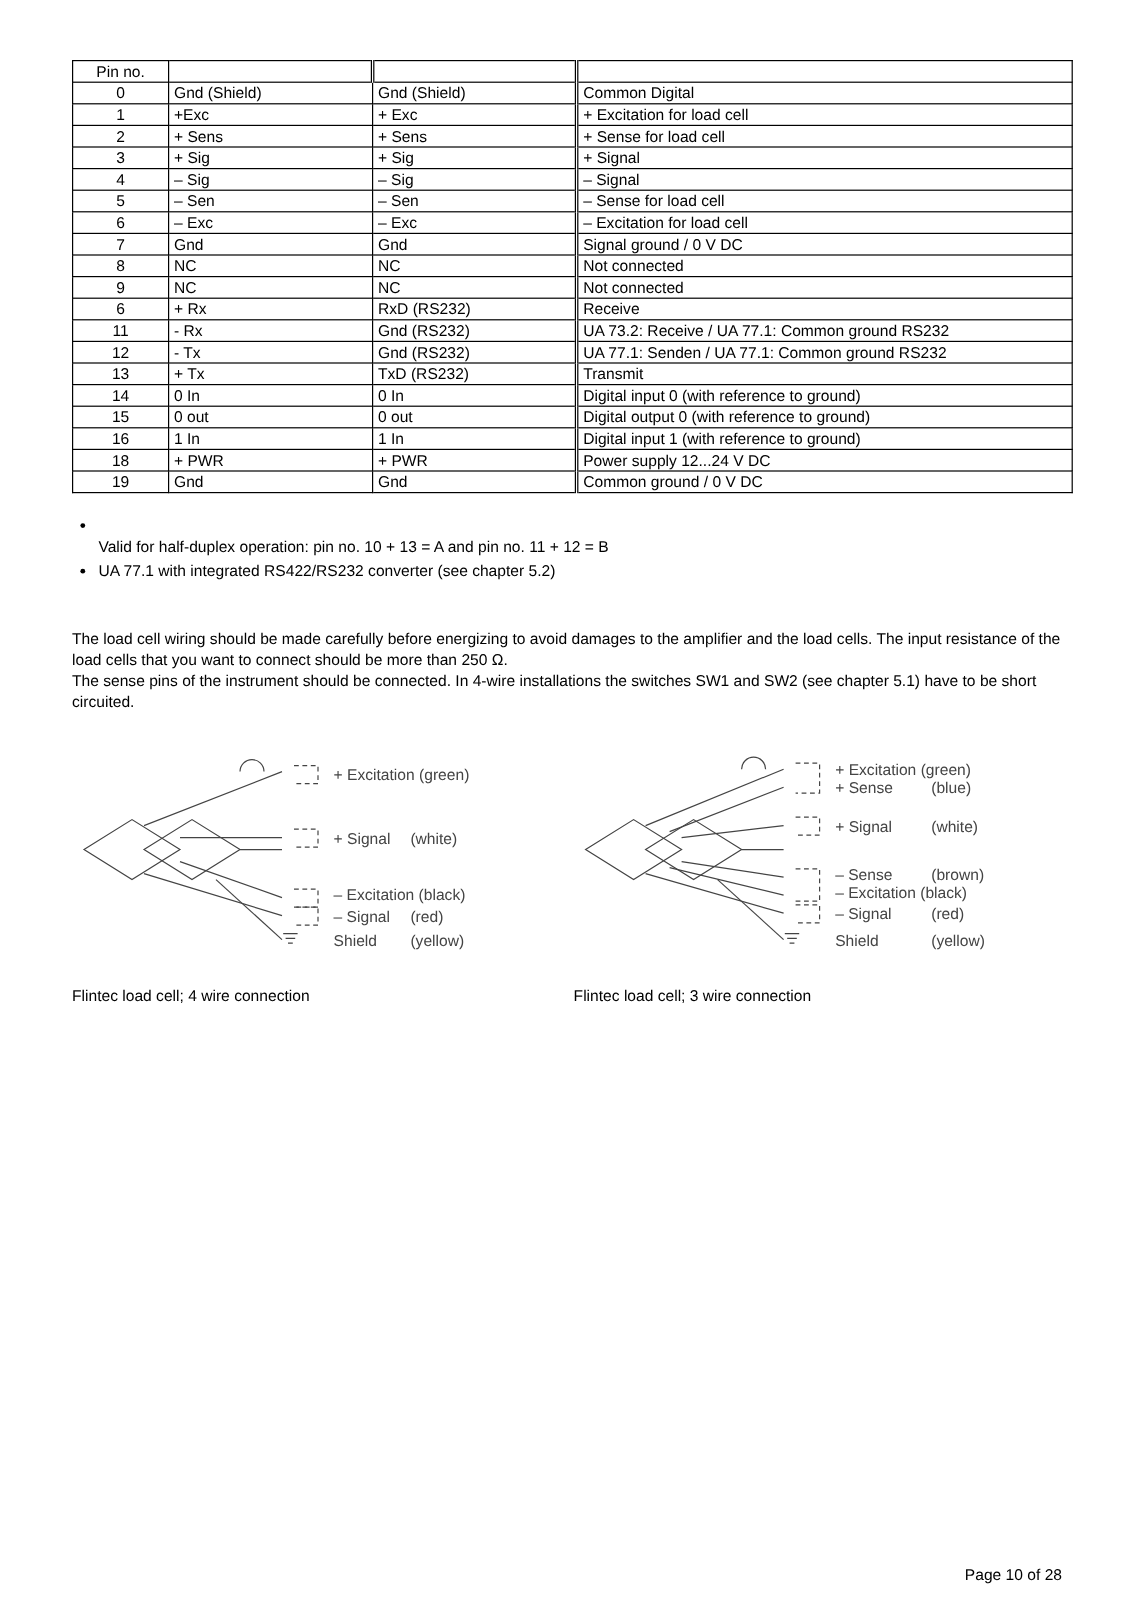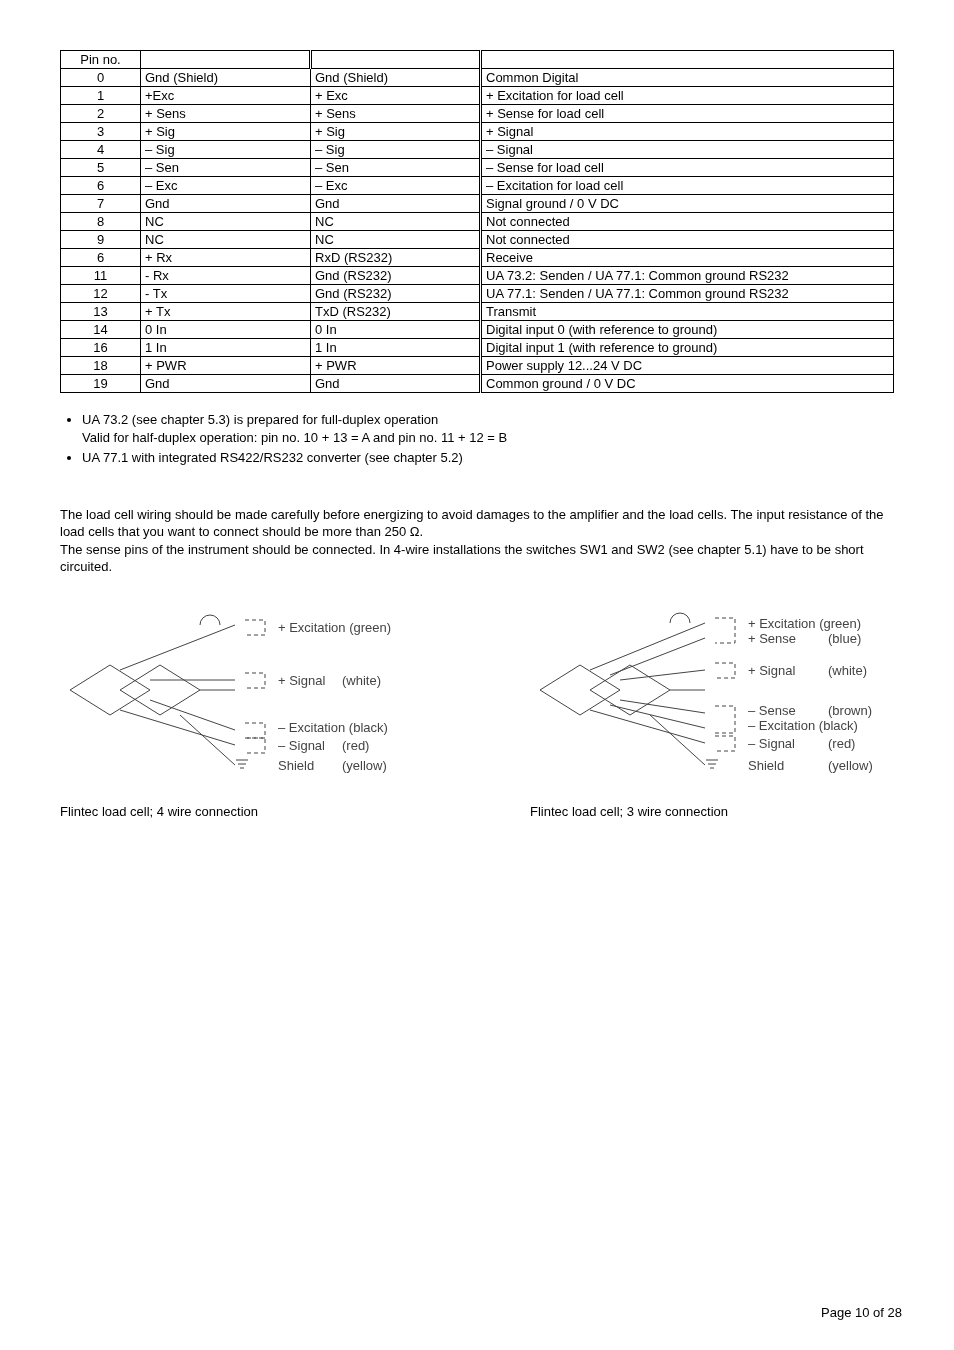--- a/index.html
+++ b/index.html
@@ -48,33 +48,33 @@
   ul.bullets li {
     margin-bottom: 2px;
     line-height: 1.4;
   }
   .para {
     margin-top: 38px;
     line-height: 1.35;
   }
   .diagrams {
     display: flex;
-    gap: 110px;
+    gap: 58px;
     margin-top: 34px;
   }
   .diag {
     position: relative;
   }
   .caption {
     margin-top: 24px;
   }
   .page-footer {
     position: absolute;
     bottom: 30px;
-    right: 52px;
+    right: 69px;
     font-size: 13px;
   }
   svg { display:block; }
 </style>
 </head>
 <body>
 
 <table class="pins">
   <colgroup>
       <col class="c1">
@@ -154,41 +154,47 @@
       <tr>
         <td>6</td>
         <td>+ Rx</td>
         <td>RxD (RS232)</td>
         <td>Receive</td>
       </tr>
       <tr>
         <td>11</td>
         <td>- Rx</td>
         <td>Gnd (RS232)</td>
-        <td>UA 73.2: Senden / UA 77.1: Common ground RS232</td>
+        <td>UA 73.2: Receive / UA 77.1: Common ground RS232</td>
       </tr>
       <tr>
         <td>12</td>
         <td>- Tx</td>
         <td>Gnd (RS232)</td>
         <td>UA 77.1: Senden / UA 77.1: Common ground RS232</td>
       </tr>
       <tr>
         <td>13</td>
         <td>+ Tx</td>
         <td>TxD (RS232)</td>
         <td>Transmit</td>
       </tr>
       <tr>
         <td>14</td>
         <td>0 In</td>
         <td>0 In</td>
         <td>Digital input 0 (with reference to ground)</td>
       </tr>
       <tr>
+        <td>15</td>
+        <td>0 out</td>
+        <td>0 out</td>
+        <td>Digital output 0 (with reference to ground)</td>
+      </tr>
+      <tr>
         <td>16</td>
         <td>1 In</td>
         <td>1 In</td>
         <td>Digital input 1 (with reference to ground)</td>
       </tr>
       <tr>
         <td>18</td>
         <td>+ PWR</td>
         <td>+ PWR</td>
         <td>Power supply 12...24 V DC</td>
@@ -197,21 +203,21 @@
         <td>19</td>
         <td>Gnd</td>
         <td>Gnd</td>
         <td>Common ground / 0 V DC</td>
       </tr>
     </tbody>
 </table>
 
 <ul class="bullets">
   <li>
-    <span>UA 73.2 (see chapter 5.3) is prepared for full-duplex operation</span><br>
+    <br>
     <span>Valid for half-duplex operation: pin no. 10 + 13 = A  and  pin no. 11 + 12 = B</span>
   </li>
   <li>UA 77.1 with integrated RS422/RS232 converter (see chapter 5.2)</li>
 </ul>
 
 <div class="para" id="para">The load cell wiring should be made carefully before energizing to avoid damages to the amplifier and the load cells. The input resistance of the load cells that you want to connect should be more than 250 Ω.<br>The sense pins of the instrument should be connected. In 4-wire installations the switches SW1 and SW2 (see chapter 5.1) have to be short circuited.</div>
 
 <div class="diagrams">
   <div class="diag">
     <svg width="360" height="170">

